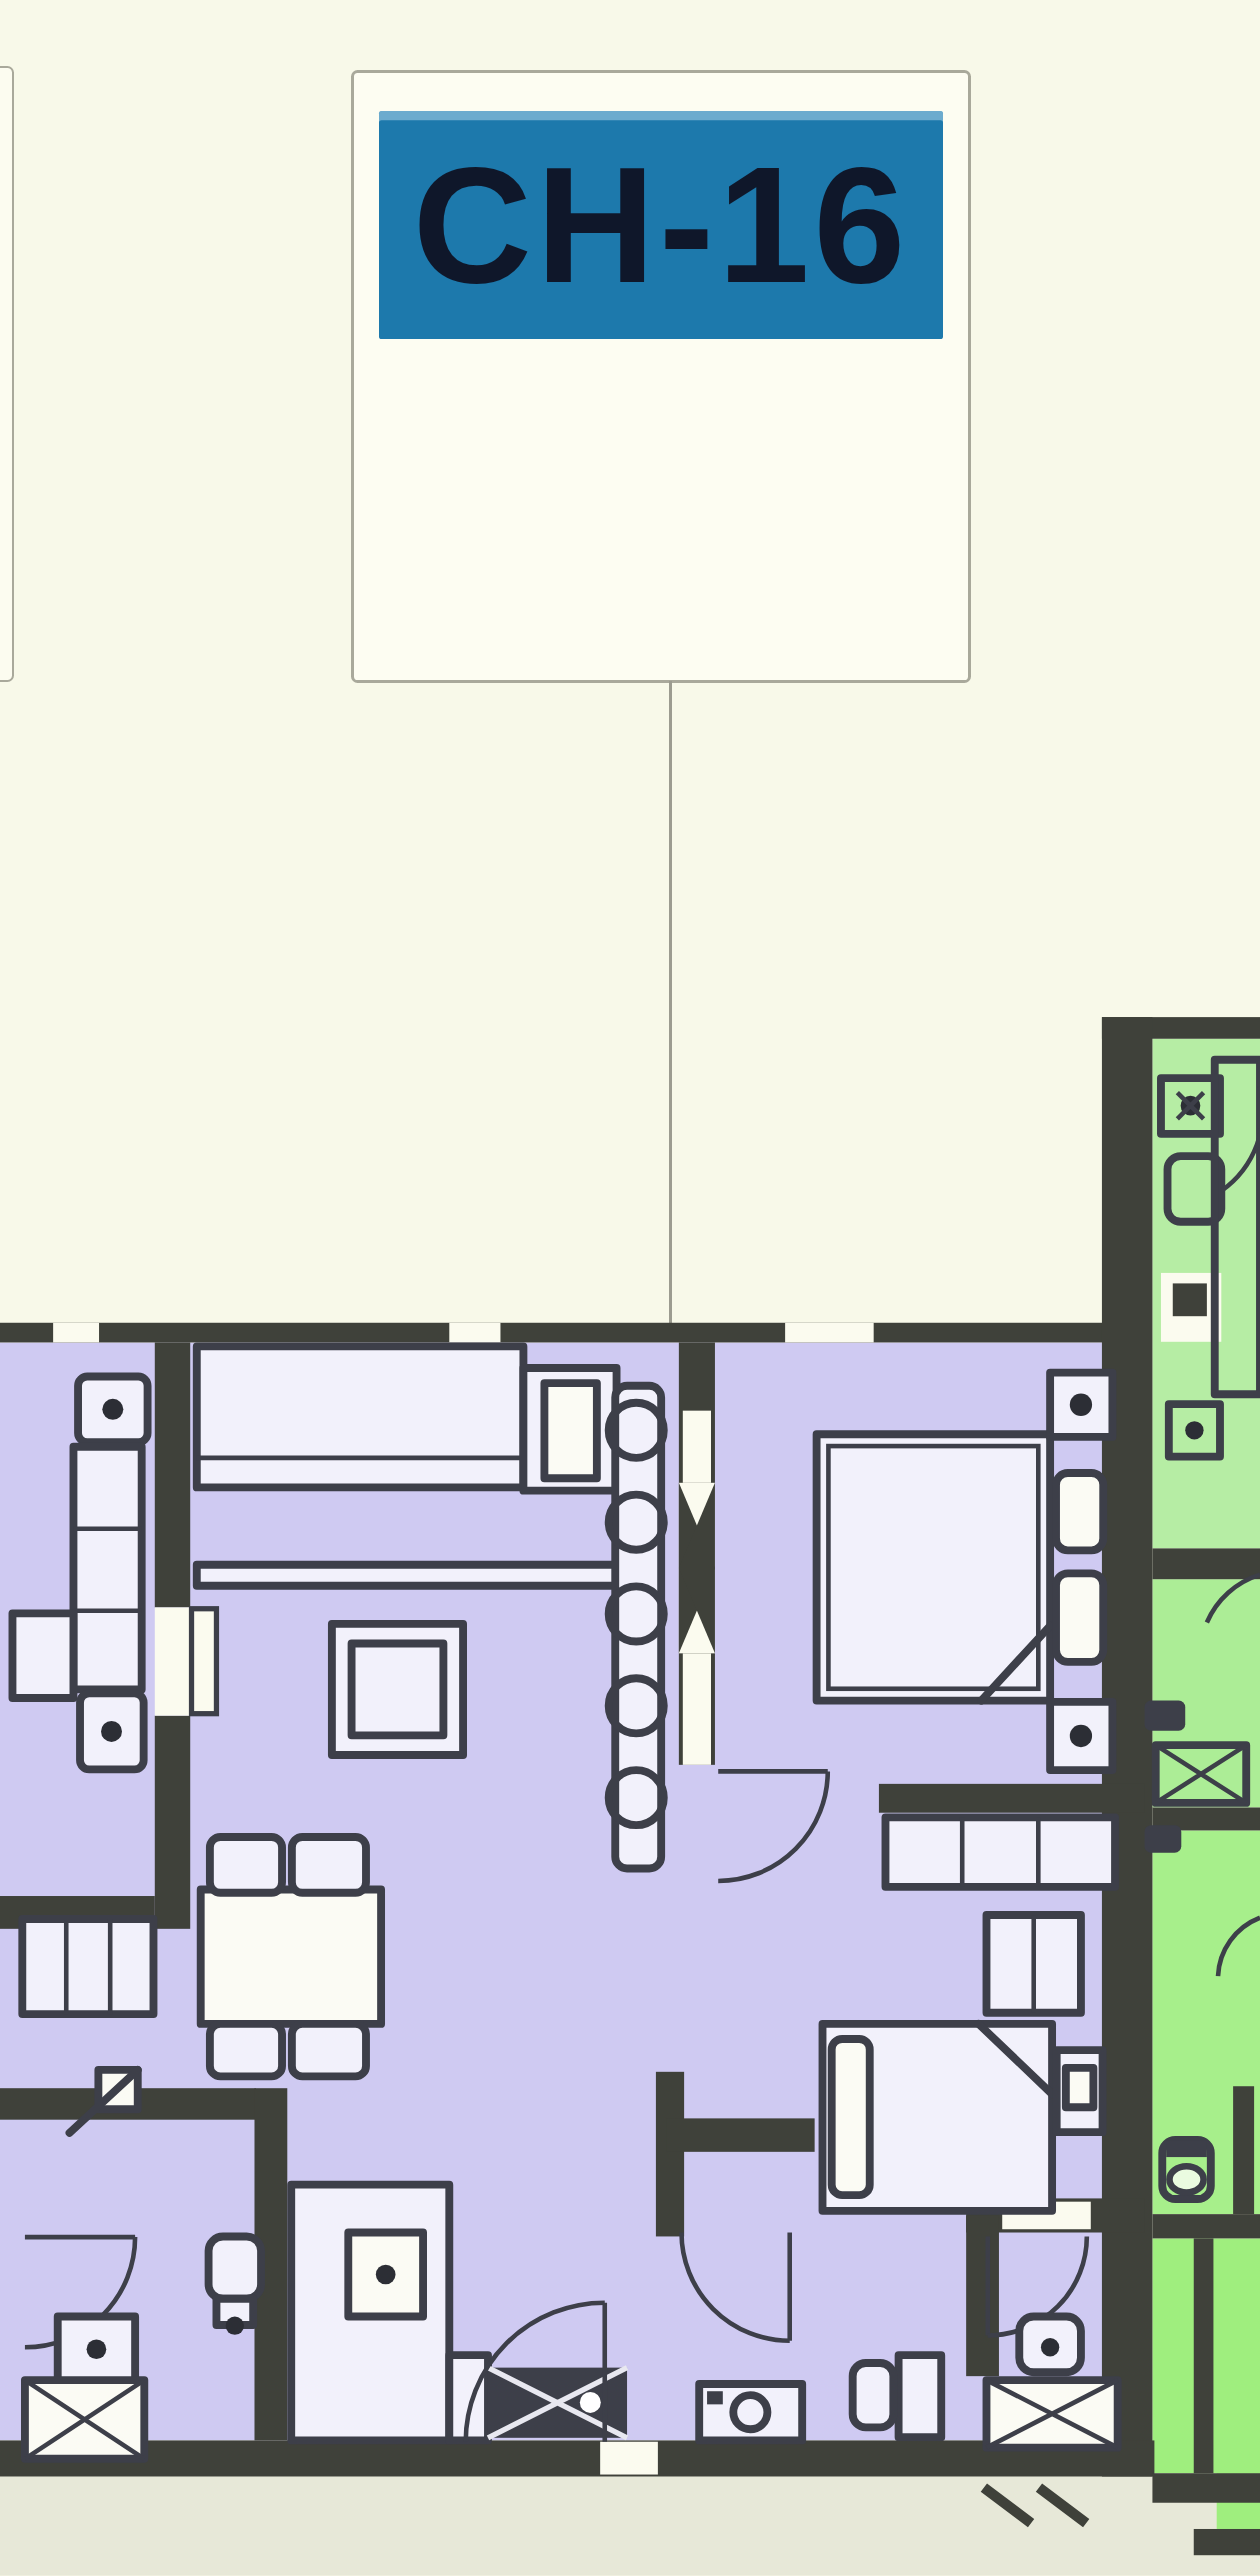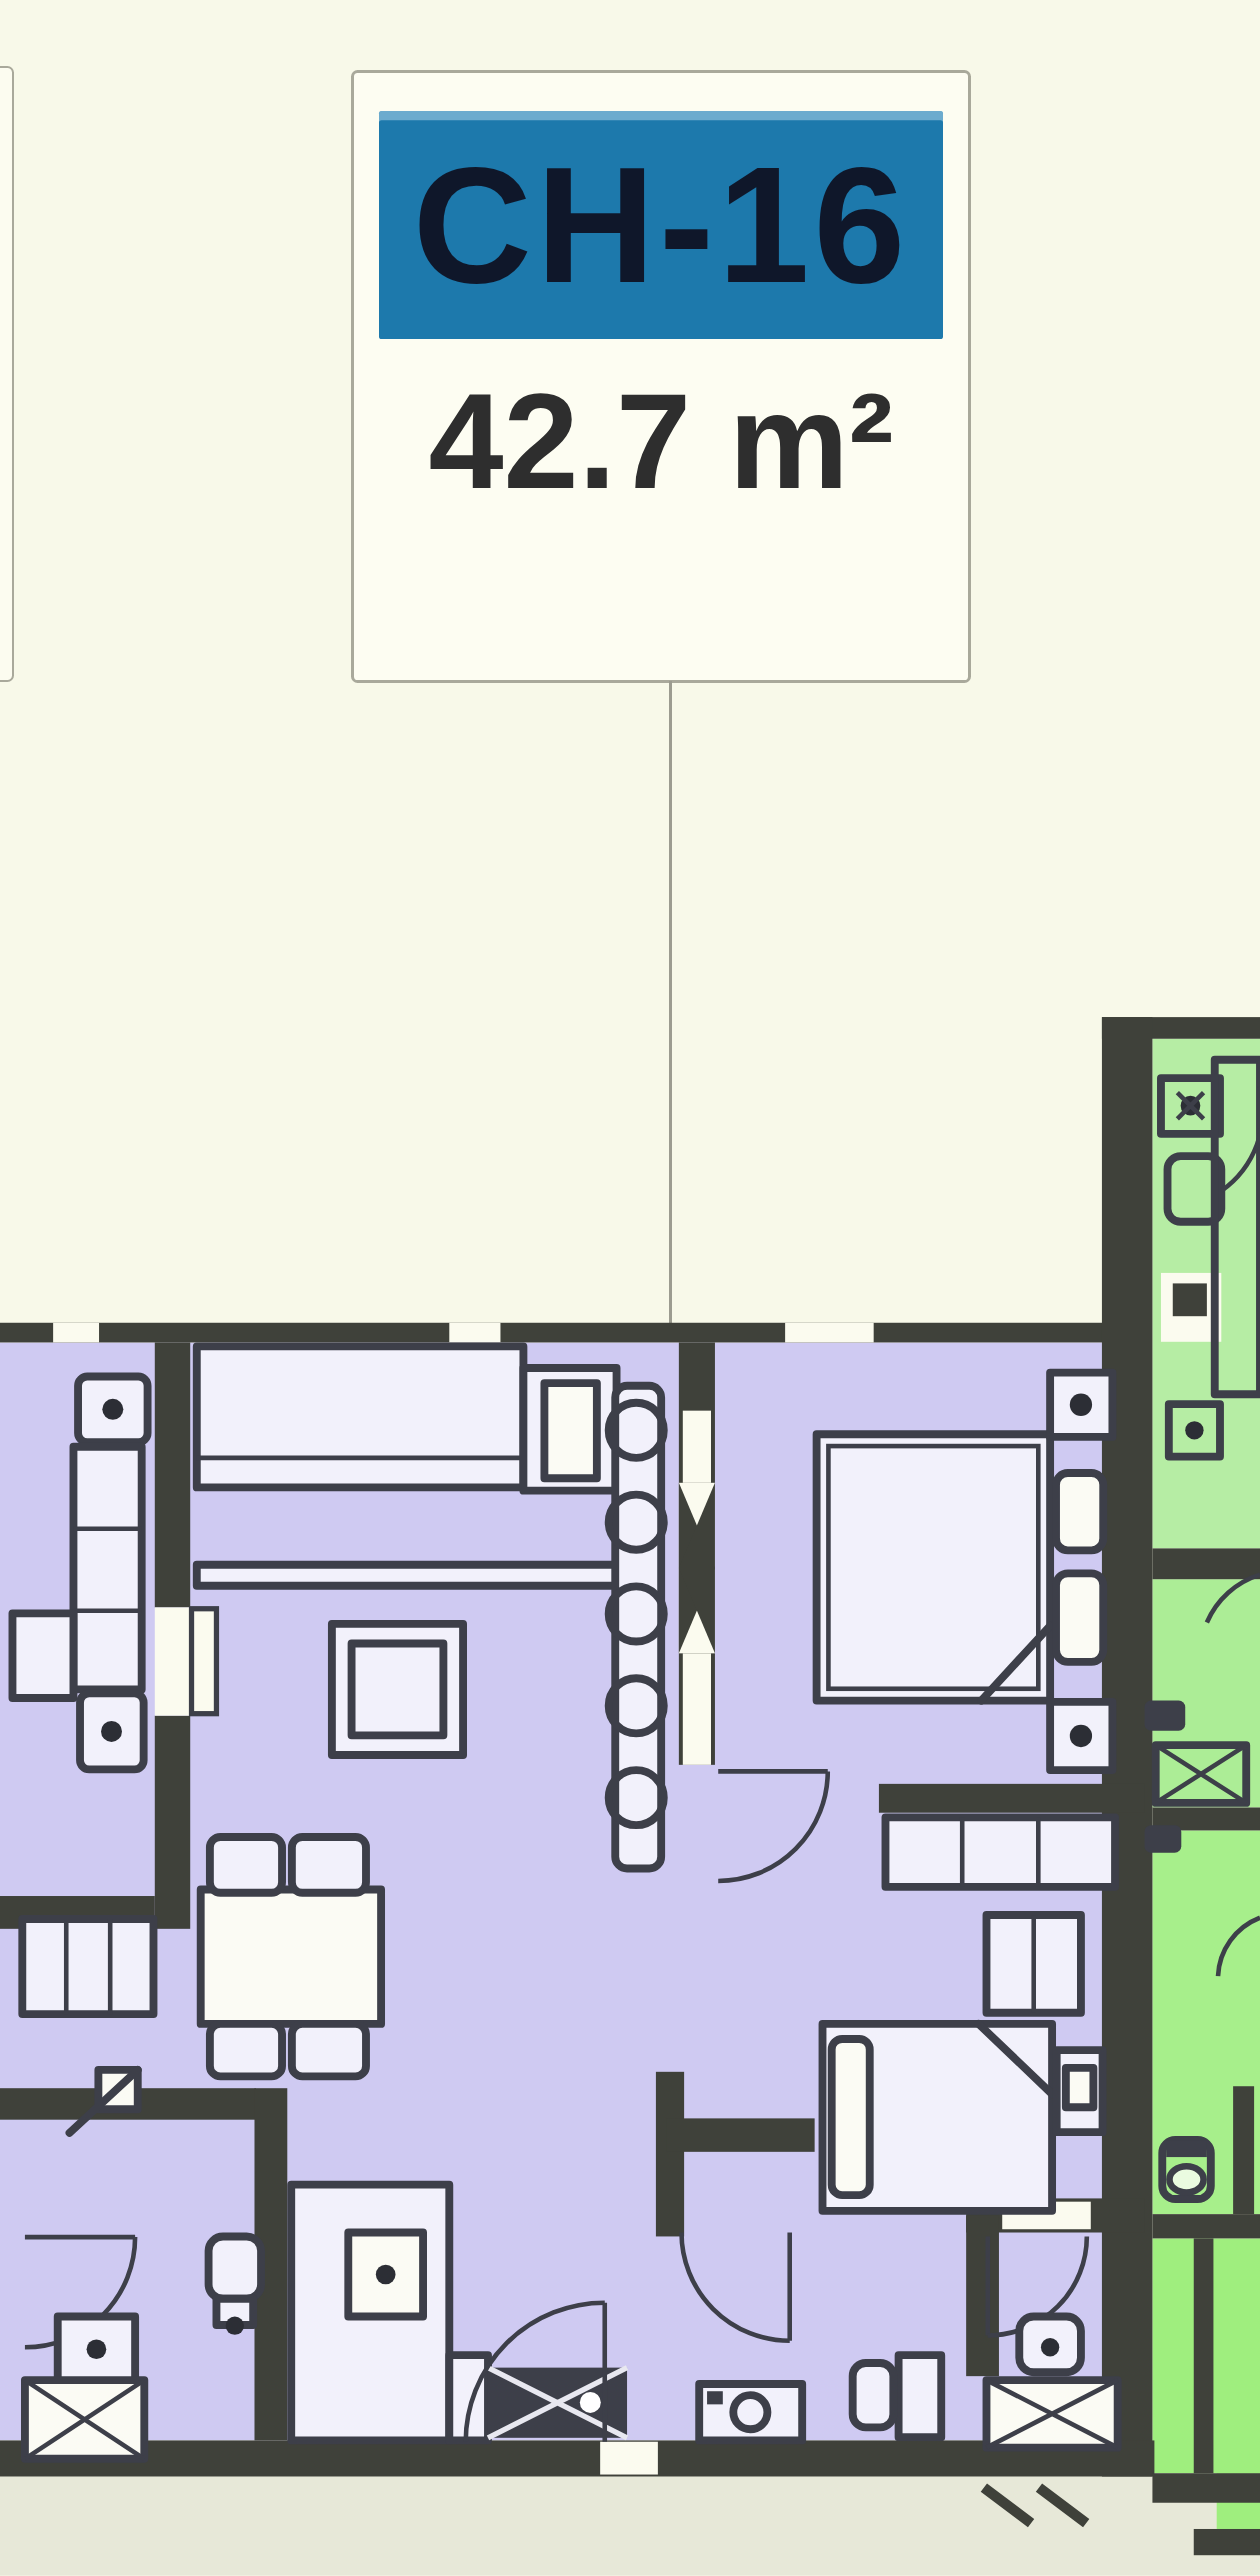--- a/index.html
+++ b/index.html
@@ -48,21 +48,20 @@
 </style>
 </head>
 <body>
 
 <div class="canvas">
 
   <div class="neighbor-card"></div>
 
   <div class="unit-card">
     <div class="unit-code">CH-16</div>
-    <div class="area area-primary">42.7 m²</div>
   </div>
 
   <div class="leader-line"></div>
 
   <svg class="plan" width="1260" height="2576" viewBox="0 0 1921 3926" xmlns="http://www.w3.org/2000/svg">
 
     <g>
       <rect x="0" y="3775" width="1921" height="151" fill="#e7e8d8"></rect>
       <rect x="0" y="2046" width="1690" height="1674" fill="#cfcaf2"></rect>
       <rect x="1757" y="1583" width="164" height="777" fill="#b6eda4"></rect>

